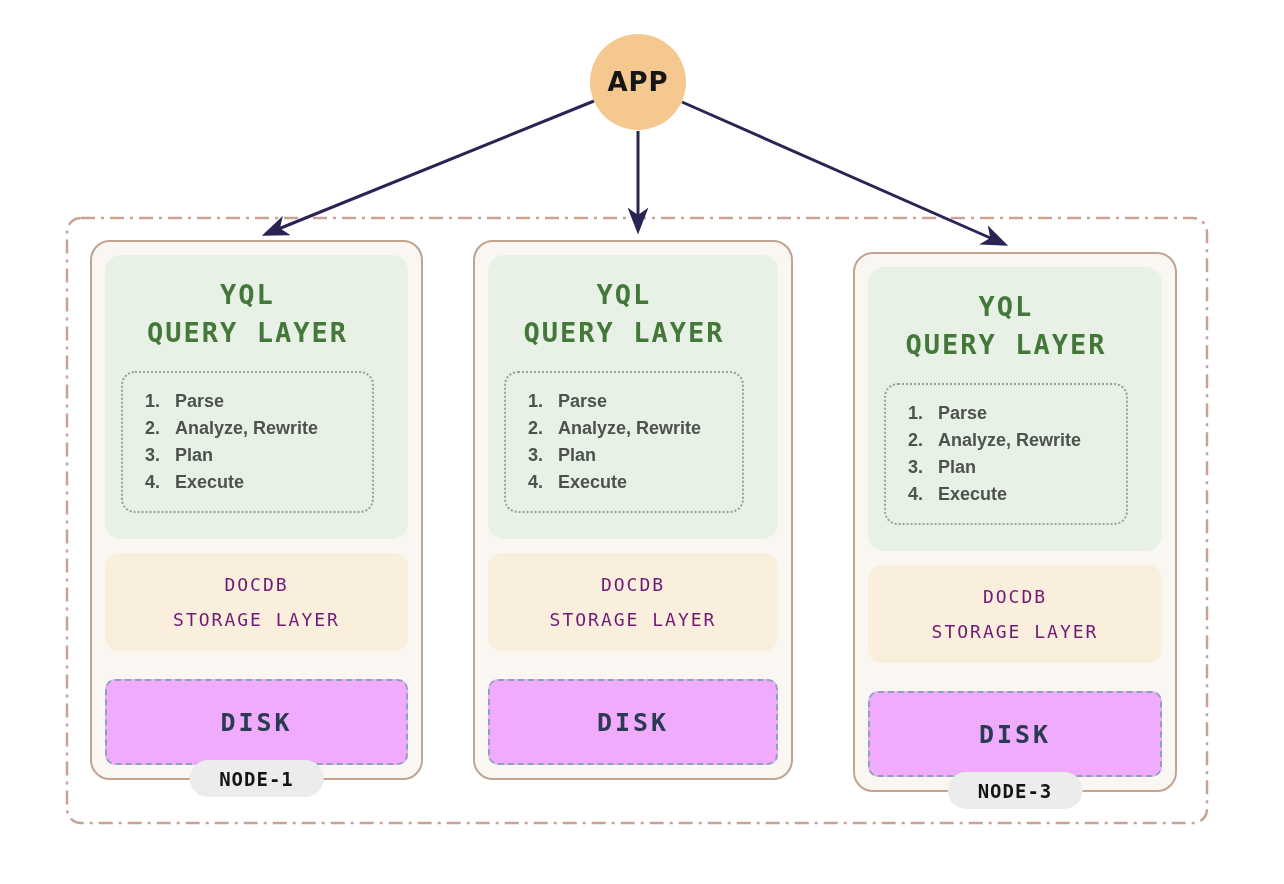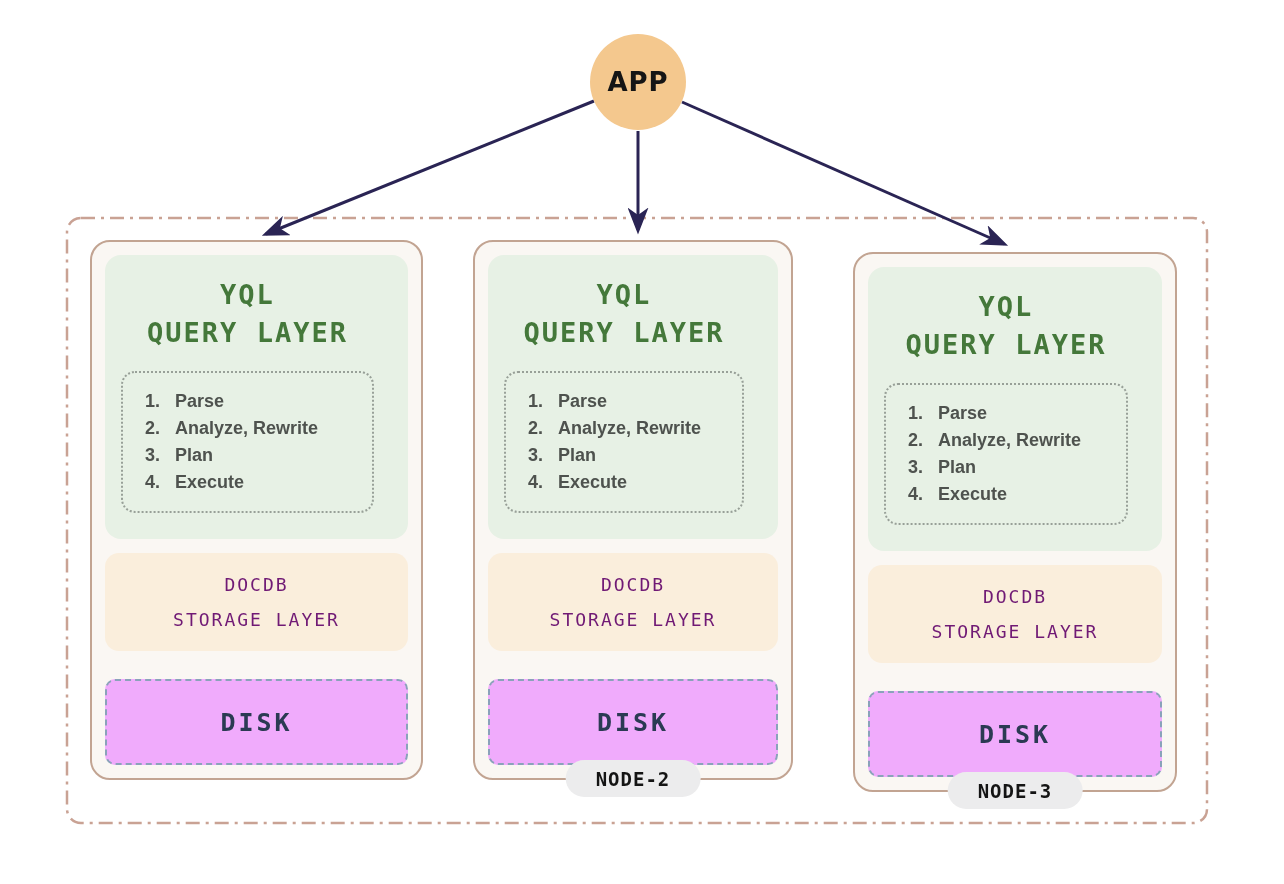--- a/index.html
+++ b/index.html
@@ -181,20 +181,23 @@
     </div>
     <div class="storage-layer">
       <div class="storage-title">
         <div>DOCDB</div>
         <div>STORAGE LAYER</div>
       </div>
     </div>
     <div class="disk-box">
       <span class="disk-label">DISK</span>
     </div>
+    <div class="node-pill">
+      <span>NODE-1</span>
+    </div>
   </div>
 
   <div class="node node-2">
     <div class="query-layer">
       <div class="query-title">
         <div>YQL</div>
         <div>QUERY LAYER</div>
       </div>
       <div class="steps-box">
         <ul class="steps-list">
@@ -218,23 +221,20 @@
       </div>
     </div>
     <div class="storage-layer">
       <div class="storage-title">
         <div>DOCDB</div>
         <div>STORAGE LAYER</div>
       </div>
     </div>
     <div class="disk-box">
       <span class="disk-label">DISK</span>
-    </div>
-    <div class="node-pill">
-      <span>NODE-2</span>
     </div>
   </div>
 
   <div class="node node-3">
     <div class="query-layer">
       <div class="query-title">
         <div>YQL</div>
         <div>QUERY LAYER</div>
       </div>
       <div class="steps-box">

